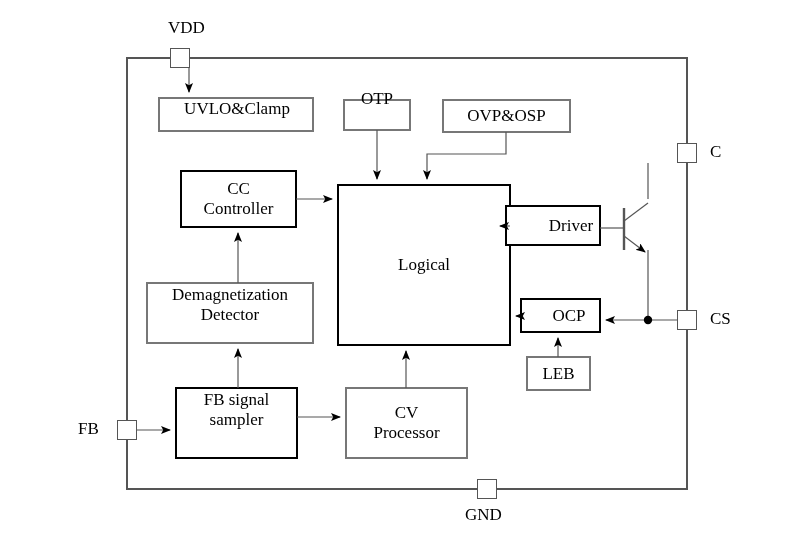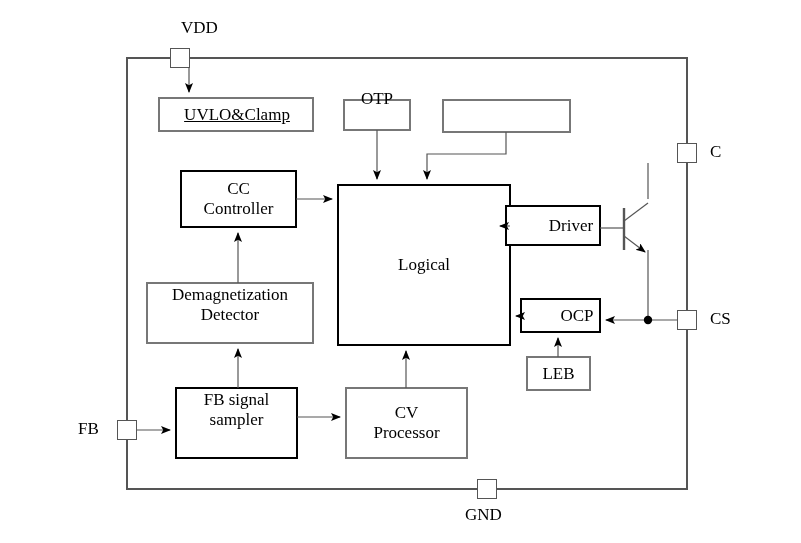--- a/index.html
+++ b/index.html
@@ -74,34 +74,35 @@
 
     <g stroke="#555" stroke-width="1.2" fill="#fff" shape-rendering="crispEdges">
       <rect x="180" y="58" width="19" height="19" transform="translate(-9.5,-9.5)"></rect>
       <rect x="687" y="153" width="19" height="19" transform="translate(-9.5,-9.5)"></rect>
       <rect x="687" y="320" width="19" height="19" transform="translate(-9.5,-9.5)"></rect>
       <rect x="127" y="430" width="19" height="19" transform="translate(-9.5,-9.5)"></rect>
       <rect x="487" y="489" width="19" height="19" transform="translate(-9.5,-9.5)"></rect>
     </g>
   </svg>
 
-  <div class="blk-label" style="left:159px;top:98px;width:156px;height:33px;text-decoration:underline;">UVLO&amp;Clamp</div>
+  <div class="blk-label" style="left:159px;top:92px;width:156px;height:33px;">UVLO&amp;Clamp</div>
   <div class="blk-label" style="left:344px;top:84px;width:66px;height:30px;">OTP</div>
+  <div class="blk-label" style="left:443px;top:100px;width:127px;height:32px;">OVP&amp;OSP</div>
   <div class="blk-label" style="left:181px;top:171px;width:115px;height:56px;">CC
 Controller</div>
   <div class="blk-label" style="left:338px;top:185px;width:172px;height:160px;">Logical</div>
   <div class="blk-label" style="left:524px;top:206px;width:94px;height:39px;">Driver</div>
   <div class="blk-label" style="left:147px;top:283px;width:166px;height:44px;">Demagnetization
 Detector</div>
-  <div class="blk-label" style="left:501px;top:299px;width:96px;height:33px;padding-left:28px;">OCP</div>
+  <div class="blk-label" style="left:521px;top:299px;width:96px;height:33px;">OCP</div>
   <div class="blk-label" style="left:527px;top:357px;width:63px;height:33px;">LEB</div>
   <div class="blk-label" style="left:176px;top:380px;width:121px;height:60px;">FB signal
 sampler</div>
   <div class="blk-label" style="left:346px;top:388px;width:121px;height:70px;">CV
 Processor</div>
 
-  <div class="pin-label" style="left:168px;top:18px;margin-left:13px;">VDD</div>
+  <div class="pin-label" style="left:168px;top:18px;">VDD</div>
   <div class="pin-label" style="left:710px;top:142px;">C</div>
   <div class="pin-label" style="left:710px;top:309px;">CS</div>
   <div class="pin-label" style="left:78px;top:419px;">FB</div>
   <div class="pin-label" style="left:465px;top:505px;">GND</div>
 
 </div>
 
 </body></html>

